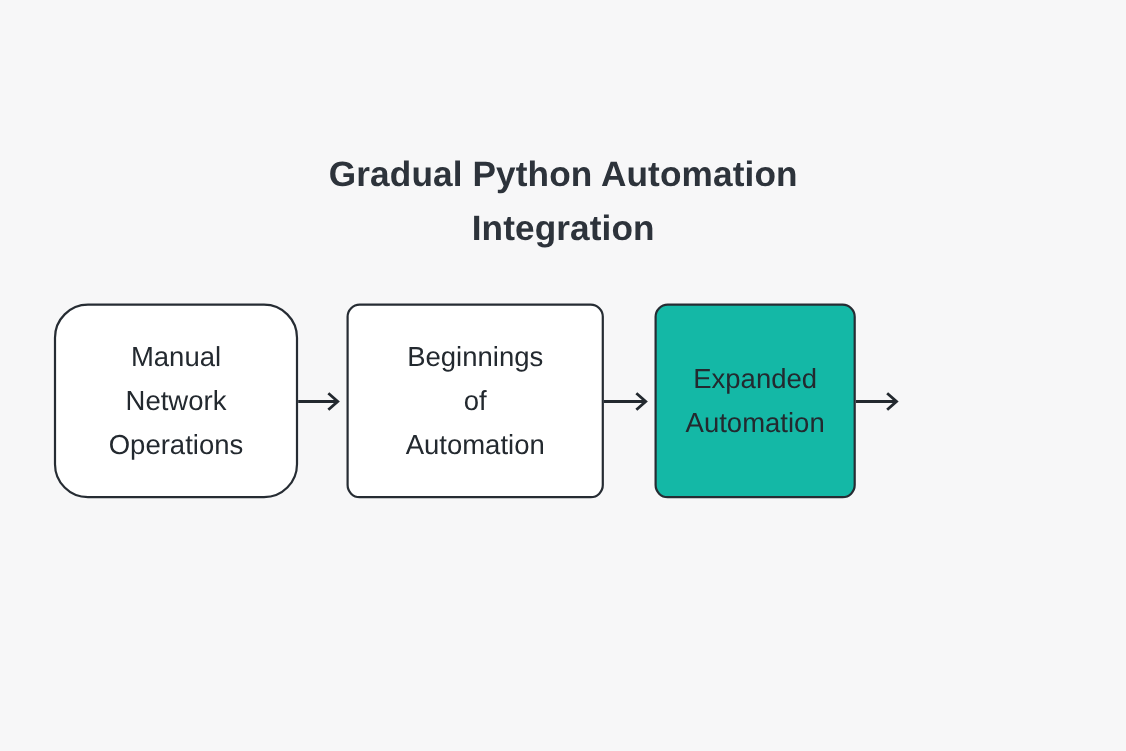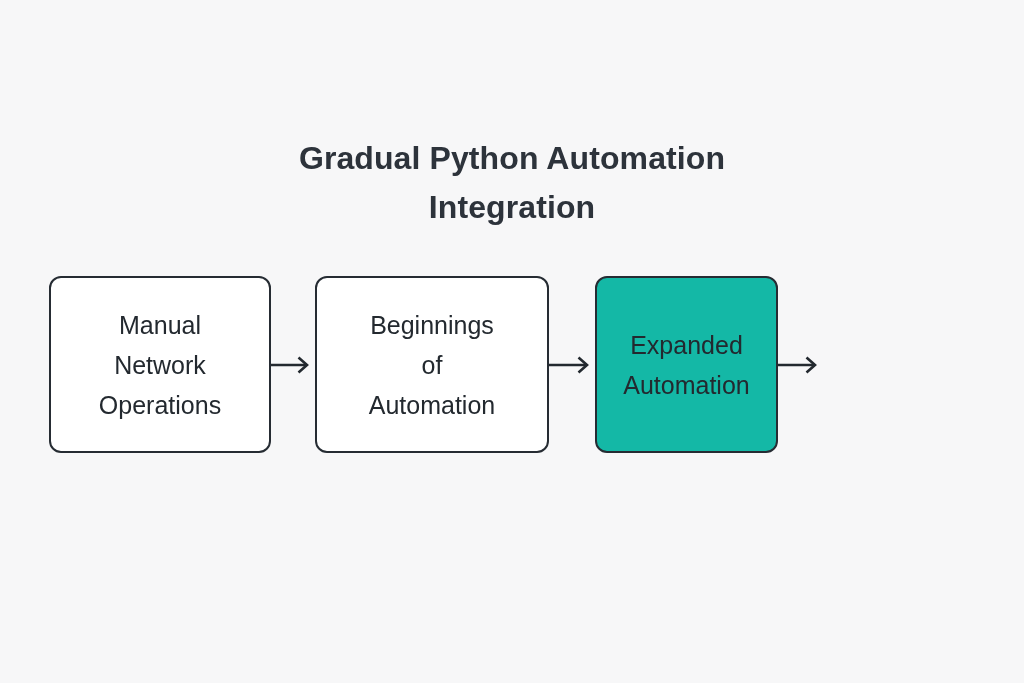--- a/index.html
+++ b/index.html
@@ -89,21 +89,21 @@
 </head>
 <body style="background: rgb(247, 247, 248);">
 
 <div id="canvas" style="background: rgb(247, 247, 248);">
 
   <div id="diagram-title" style="color: rgb(45, 51, 59);">Gradual Python Automation
 Integration</div>
 
   <div id="flow-row">
 
-    <div class="flow-node" id="node-0" style="background: rgb(255, 255, 255); border-color: rgb(38, 44, 51);">
+    <div class="flow-node" id="node-0" style="background: rgb(255, 255, 255); border-color: rgb(38, 44, 51); border-radius: 31px;">
       <span class="node-label">Manual
 Network
 Operations</span>
     </div>
 
     <div class="connector" id="connector-0">
       <svg width="44" height="30" viewBox="0 0 44 30">
         <path d="M0 15 H36" stroke="#23292f" stroke-width="2.6" fill="none"></path>
         <path d="M27.5 7.5 L36 15 L27.5 22.5" stroke="#23292f" stroke-width="2.6" fill="none" stroke-linecap="butt" stroke-linejoin="miter"></path>
       </svg>

